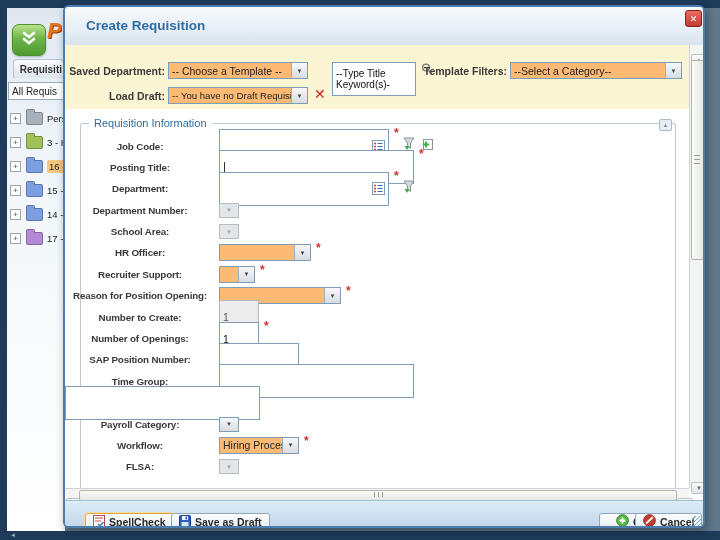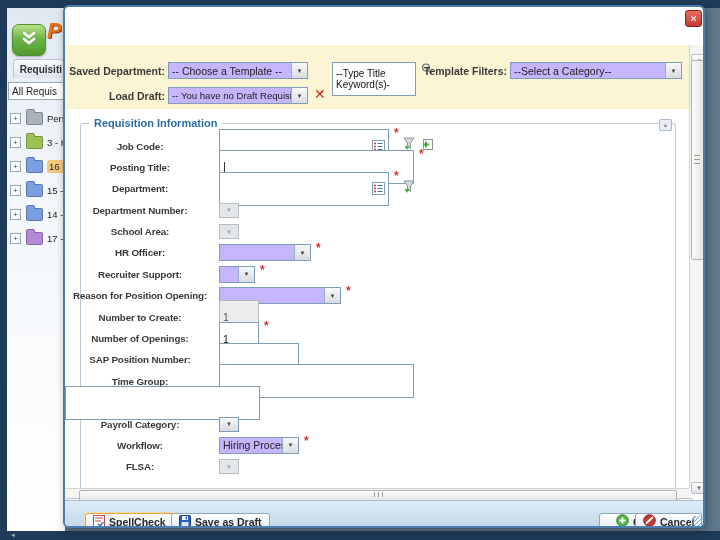--- a/index.html
+++ b/index.html
@@ -44,37 +44,37 @@
        background:linear-gradient(180deg,#f7fafc,#e7eef6 60%,#d9e4ef);border-bottom:1px solid #c6d4e2;}
   .dlg-title{position:absolute;left:21px;top:11px;font-size:13.5px;font-weight:bold;color:#2e6da4;}
   .dlg-close{position:absolute;left:620px;top:3px;width:15px;height:15px;border-radius:3px;
        background:linear-gradient(180deg,#ea6d60,#c23b34);border:1px solid #8f1f1a;color:#fff;
        font-size:9px;font-weight:bold;display:flex;align-items:center;justify-content:center;cursor:pointer;}
   
   .band{position:absolute;left:0;top:38px;width:624px;height:64px;background:#fcf5d4;
        border-bottom:1px solid #e0d9a9;}
   .band .blbl{position:absolute;display:flex;justify-content:flex-end;font-size:10.5px;
        font-weight:bold;color:#3a3a3a;white-space:nowrap;}
-  .sel{border:1px solid #7f9db9;background:#c4b5fd;display:flex;align-items:center;
+  .sel{border:1px solid #7f9db9;background:#fdba74;display:flex;align-items:center;
        justify-content:space-between;box-sizing:border-box;}
   .sel .txt{font-size:10.5px;color:#222;padding:0 3px;white-space:nowrap;overflow:hidden;}
   .sel .arr{width:15px;align-self:stretch;background:linear-gradient(180deg,#f7f7f7,#d8dde2);
        border-left:1px solid #9ab0c2;color:#444;font-size:6px;display:flex;align-items:center;
        justify-content:center;flex:none;}
   .ti{border:1px solid #7f9db9;background:#fff;font-size:10.5px;color:#111;display:flex;
        align-items:center;padding:16px 3px;box-sizing:border-box;height:17px;}
   .band .kw{position:absolute;left:267px;top:17px;width:84px;height:16px;font-size:10px;}
   .clear-x{position:absolute;left:249px;top:41px;font-size:14px;font-weight:bold;color:#cc2222;cursor:pointer;}
   .mag{position:absolute;left:356px;top:17px;}
   
   .content{position:absolute;left:0;top:102px;width:624px;height:379px;background:#fff;overflow:hidden;}
   .fieldset{position:absolute;left:15px;top:14px;width:594px;height:380px;
        border:1px solid #b9c9d6;border-radius:3px;border-bottom:none;}
   .legend{position:absolute;left:8px;top:-7px;background:#fff;padding:0 5px;
-       font-size:11px;font-weight:bold;color:#2e6da4;white-space:nowrap;}
+       font-size:11px;font-weight:normal;color:#2e6da4;white-space:nowrap;}
   .collapse-ic{position:absolute;right:3px;top:-5px;width:11px;height:10px;border:1px solid #aabccb;
        border-radius:2px;background:#e8eef4;color:#7b93a8;font-size:6px;display:flex;
        align-items:center;justify-content:center;cursor:pointer;}
   .form{position:absolute;left:0px;top:29px;width:624px;}
   .row{height:16px;margin-bottom:5.4px;display:flex;align-items:center;}
   .lbl{width:150px;flex:none;display:flex;justify-content:center;padding-right:4px;
        font-size:9.8px;font-weight:bold;color:#3a3a3a;letter-spacing:-0.15px;}
   .lbl span{white-space:nowrap;}
   .fld{display:flex;align-items:center;gap:3px;}
   .req{color:#d03030;font-weight:bold;font-size:12px;line-height:8px;margin-left:2px;align-self:flex-start;}
@@ -171,20 +171,23 @@
     <span class="tree-label">14 -</span>
   </div>
   <div class="tree-item">
     <span class="expander">+</span>
     <span class="folder f-purple"></span>
     <span class="tree-label">17 -</span>
   </div>
 </div>
 
 <div class="dialog">
+  <div class="dlg-header">
+    <div class="dlg-title">Create Requisition</div>
+  </div>
   <div class="dlg-close">✕</div>
 
   <div class="band">
     <div class="blbl" style="left:0;top:20px;width:100px;">Saved Department:</div>
     <div class="sel h17" style="position:absolute;left:103px;top:17px;width:140px;">
       <span class="txt">-- Choose a Template --</span>
       <span class="arr">▼</span>
     </div>
     <div class="ti kw">--Type Title Keyword(s)-</div>
     <div class="mag">

